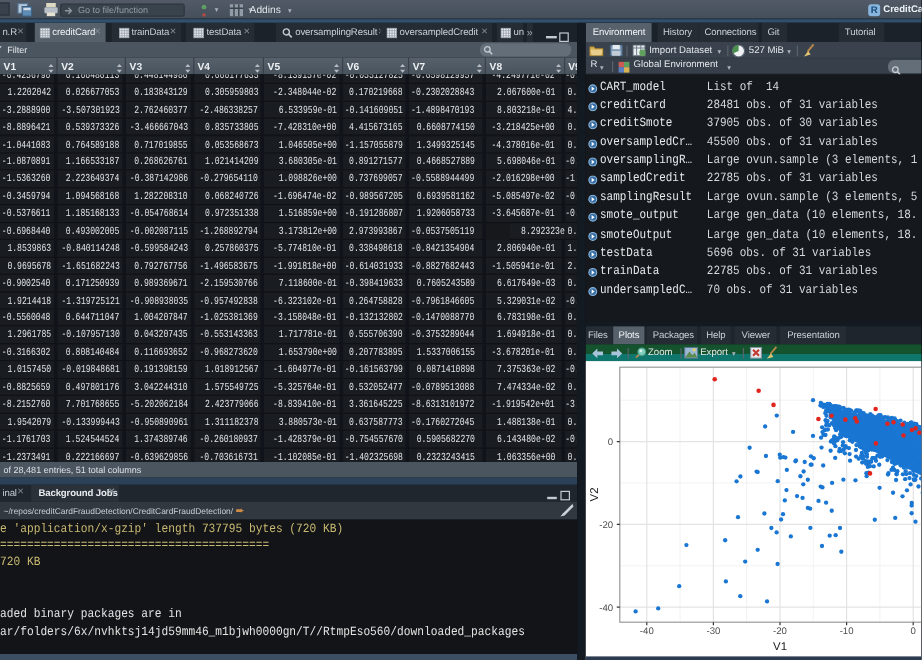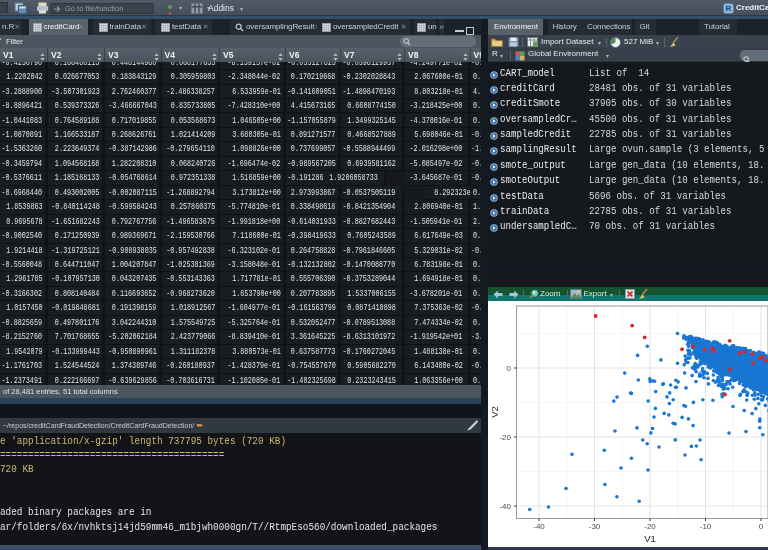--- a/index.html
+++ b/index.html
@@ -433,21 +433,21 @@
           </span>
           <span class="dc" style="left:161.5px;width:58.5px">
             <i style="right:1.9px">0.972351338</i>
           </span>
           <span class="dc" style="left:220.0px;width:66px">
             <i style="right:2.4px">1.516859e+00</i>
           </span>
           <span class="dc" style="left:286.0px;width:55px">
             <i style="right:2.5px">-0.191286807</i>
           </span>
-          <span class="dc" style="left:323px;width:64px">
+          <span class="dc" style="left:341.0px;width:64px">
             <i style="right:6.6px">1.9206058733</i>
           </span>
           <span class="dc" style="left:405.0px;width:65.5px">
             <i style="right:5.2px">-3.645687e-01</i>
           </span>
           <span class="dc" style="left:470.5px;width:40px;border-right:none">
             <i style="left:0.4px;transform-origin:0 50%">-0.3</i>
           </span>
         </div>
 <div class="drow" style="top:123.75px">
@@ -852,20 +852,26 @@
           <span class="dc" style="left:405.0px;width:65.5px">
             <i style="right:5.2px">1.063356e+00</i>
           </span>
           <span class="dc" style="left:470.5px;width:40px;border-right:none">
             <i style="left:2.7px;transform-origin:0 50%">0.2</i>
           </span>
         </div>
   </div>
   <div id="lstatus" class="abs">of 28,481 entries, 51 total columns</div>
   <div class="abs" style="left:0;top:379px;width:481px;height:6px;background:#2b4158;"></div>
+  <div id="termtabs" class="abs">
+    <span class="tab" style="left:0;width:22px;background:none;"><span style="margin-left:2px">inal</span><span class="tclose" style="right:2px">✕</span></span>
+    <span class="tab" style="left:26px;width:73px;background:#2a3138;color:#e8ecf0;font-weight:bold;"><span style="margin-left:6px">Background Jobs</span><span class="tclose" style="right:3px">✕</span></span>
+    <span class="abs" style="left:456px;top:9.5px;width:8px;height:2.5px;background:#c3cad1;"></span>
+    <span class="abs" style="left:467px;top:5px;width:8px;height:7.5px;border:1.5px solid #c3cad1;"></span>
+  </div>
   <div id="termbar" class="abs">~/repos/creditCardFraudDetection/CreditCardFraudDetection/ <span style="color:#cf8a43;font-size:9px;">➨</span>
     <svg class="abs" style="right:3px;top:2px" width="12" height="11" viewBox="0 0 12 11">
           <path d="M11 0 L3 8 L1 10.5 L4.5 9.5 L12 2 Z" fill="#cdd3da"></path>
         </svg>
   </div>
   <div id="termout" class="abs"><span class="tz"><span class="y">e 'application/x-gzip' length 737795 bytes (720 KB)
 ========================================
 720 KB</span>
 
 
@@ -952,20 +958,25 @@
             </svg></span><span class="ename">creditSmote</span><span class="edesc">37905 obs. of 30 variables</span></div>
 <div class="erow"><span class="eico"><svg width="8" height="8" viewBox="0 0 9 9">
               <circle cx="4.5" cy="4.5" r="4.2" fill="#8db8de"></circle>
               <circle cx="4.5" cy="4.5" r="3.2" fill="#396ea3"></circle>
               <path d="M3.4 2.4 L6.2 4.5 L3.4 6.6 Z" fill="#fff"></path>
             </svg></span><span class="ename">oversampledCr…</span><span class="edesc">45500 obs. of 31 variables</span></div>
 <div class="erow"><span class="eico"><svg width="8" height="8" viewBox="0 0 9 9">
               <circle cx="4.5" cy="4.5" r="4.2" fill="#8db8de"></circle>
               <circle cx="4.5" cy="4.5" r="3.2" fill="#396ea3"></circle>
               <path d="M3.4 2.4 L6.2 4.5 L3.4 6.6 Z" fill="#fff"></path>
+            </svg></span><span class="ename">oversamplingR…</span><span class="edesc">Large ovun.sample (3 elements, 1</span></div>
+<div class="erow"><span class="eico"><svg width="8" height="8" viewBox="0 0 9 9">
+              <circle cx="4.5" cy="4.5" r="4.2" fill="#8db8de"></circle>
+              <circle cx="4.5" cy="4.5" r="3.2" fill="#396ea3"></circle>
+              <path d="M3.4 2.4 L6.2 4.5 L3.4 6.6 Z" fill="#fff"></path>
             </svg></span><span class="ename">sampledCredit</span><span class="edesc">22785 obs. of 31 variables</span></div>
 <div class="erow"><span class="eico"><svg width="8" height="8" viewBox="0 0 9 9">
               <circle cx="4.5" cy="4.5" r="4.2" fill="#8db8de"></circle>
               <circle cx="4.5" cy="4.5" r="3.2" fill="#396ea3"></circle>
               <path d="M3.4 2.4 L6.2 4.5 L3.4 6.6 Z" fill="#fff"></path>
             </svg></span><span class="ename">samplingResult</span><span class="edesc">Large ovun.sample (3 elements, 5</span></div>
 <div class="erow"><span class="eico"><svg width="8" height="8" viewBox="0 0 9 9">
               <circle cx="4.5" cy="4.5" r="4.2" fill="#8db8de"></circle>
               <circle cx="4.5" cy="4.5" r="3.2" fill="#396ea3"></circle>
               <path d="M3.4 2.4 L6.2 4.5 L3.4 6.6 Z" fill="#fff"></path>
@@ -985,20 +996,28 @@
               <circle cx="4.5" cy="4.5" r="3.2" fill="#396ea3"></circle>
               <path d="M3.4 2.4 L6.2 4.5 L3.4 6.6 Z" fill="#fff"></path>
             </svg></span><span class="ename">trainData</span><span class="edesc">22785 obs. of 31 variables</span></div>
 <div class="erow"><span class="eico"><svg width="8" height="8" viewBox="0 0 9 9">
               <circle cx="4.5" cy="4.5" r="4.2" fill="#8db8de"></circle>
               <circle cx="4.5" cy="4.5" r="3.2" fill="#396ea3"></circle>
               <path d="M3.4 2.4 L6.2 4.5 L3.4 6.6 Z" fill="#fff"></path>
             </svg></span><span class="ename">undersampledC…</span><span class="edesc">70 obs. of 31 variables</span></div>
   </div>
   <div class="abs" style="left:0;top:249px;width:280px;height:4px;background:#141a21;"></div>
+  <div id="ptabs" class="abs">
+    <span class="tab" style="left:0;width:22px;"><span style="margin-left:2px">Files</span></span>
+    <span class="tab active" style="left:22.5px;width:26px;"><span style="margin-left:5px">Plots</span></span>
+    <span class="tab" style="left:51px;width:42px;"><span style="margin-left:5px">Packages</span></span>
+    <span class="tab" style="left:95.5px;width:25px;"><span style="margin-left:5px">Help</span></span>
+    <span class="tab" style="left:124px;width:35px;"><span style="margin-left:6px">Viewer</span></span>
+    <span class="tab" style="left:162px;width:55px;"><span style="margin-left:6px">Presentation</span></span>
+  </div>
   <div id="ptoolbar" class="abs">
     <svg class="abs" style="left:5px;top:3px" width="10" height="9" viewBox="0 0 10 9">
       <path d="M4.8 0.5 L0.5 4.5 L4.8 8.5 V6 H9.5 V3 H4.8 Z" fill="#a9c4da"></path>
         </svg>
     <svg class="abs" style="left:20.5px;top:3px" width="10" height="9" viewBox="0 0 10 9">
       <path d="M5.2 0.5 L9.5 4.5 L5.2 8.5 V6 H0.5 V3 H5.2 Z" fill="#a9c4da"></path>
         </svg>
     <span class="sep abs" style="left:35px;top:2.5px;"></span>
     <svg class="abs" style="left:41px;top:2px" width="10" height="10" viewBox="0 0 10 10">
       <line x1="3.8" y1="6.2" x2="1" y2="9" stroke="#b5884a" stroke-width="1.6"></line>

